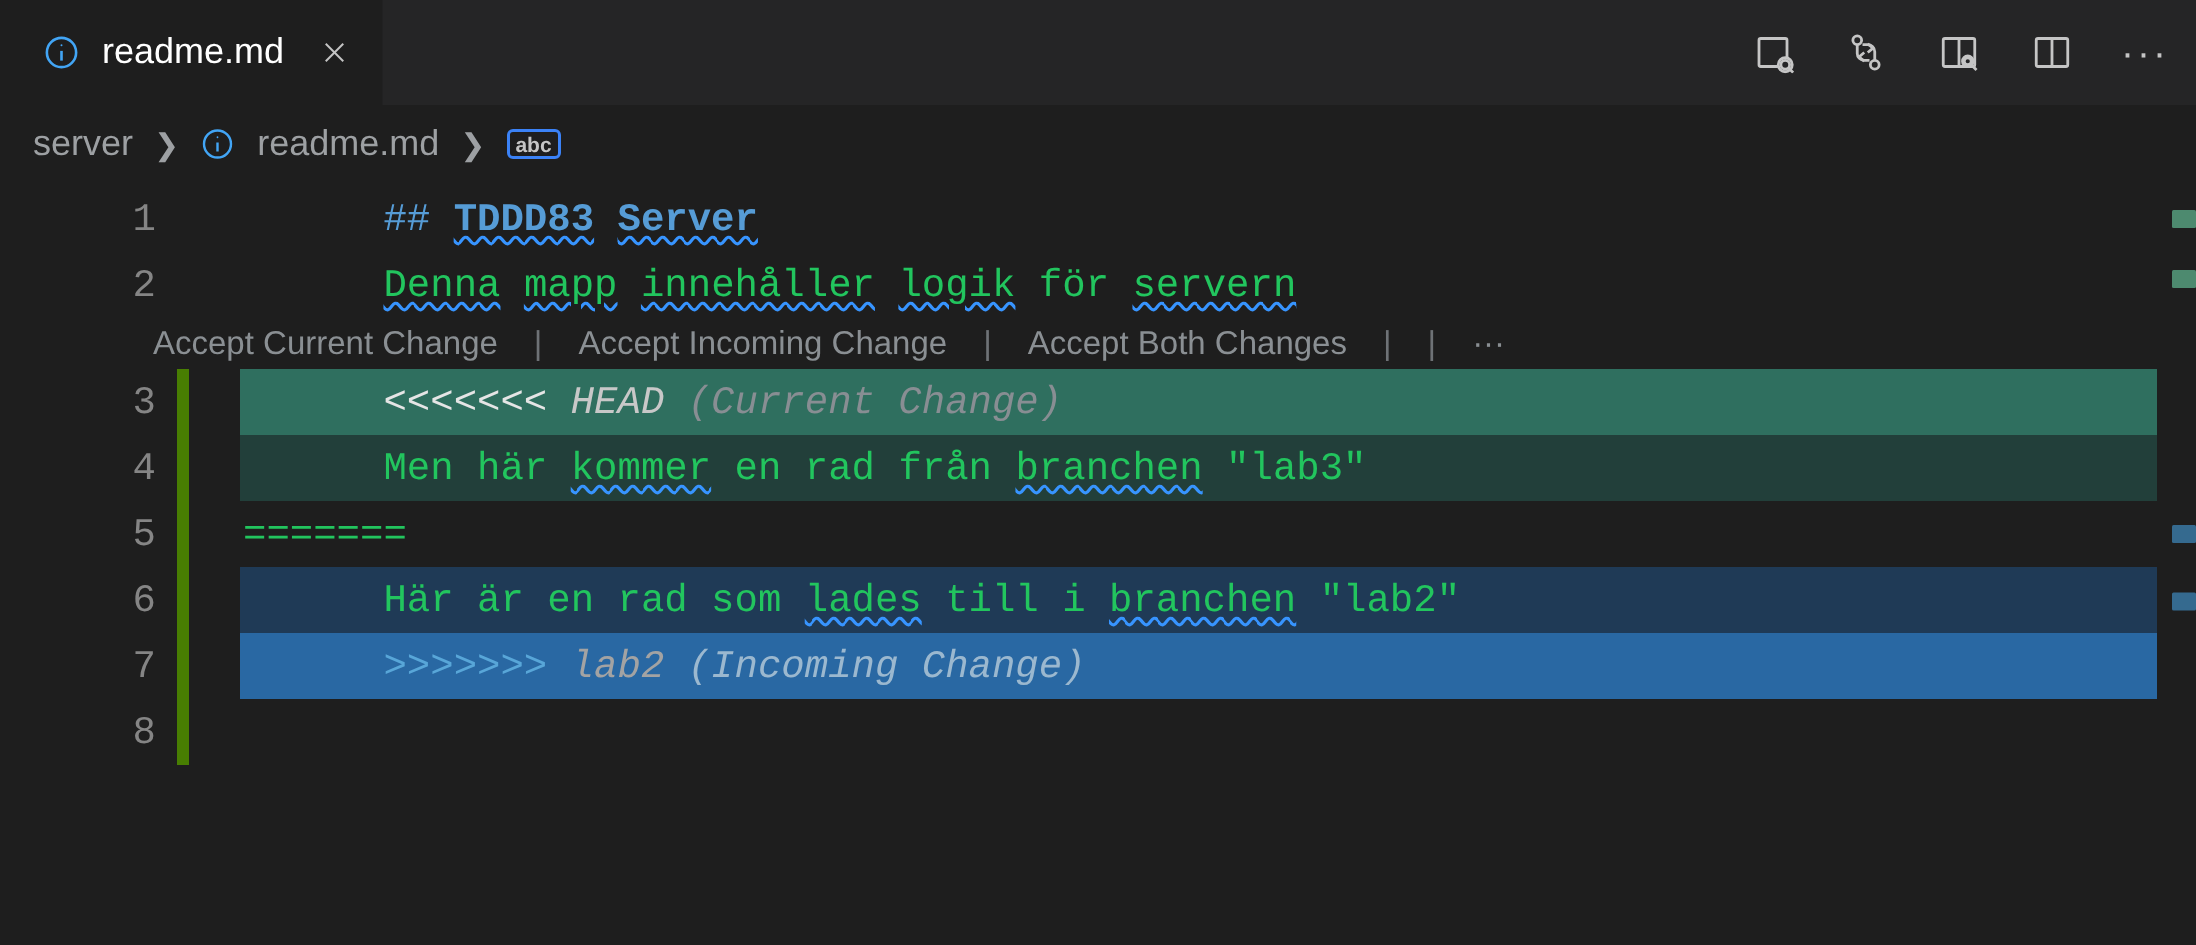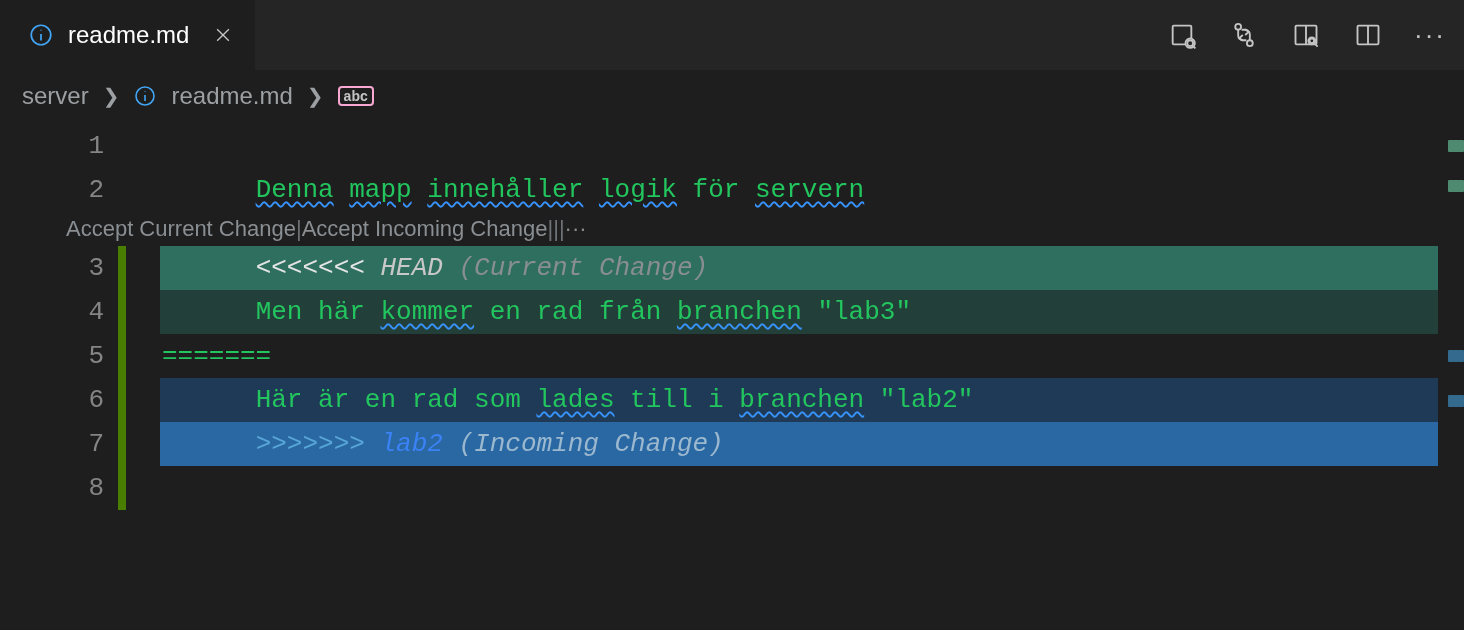--- a/index.html
+++ b/index.html
@@ -59,21 +59,21 @@
     align-items: center;
     gap: 14px;
     padding: 12px 22px 14px 22px;
     font-size: 24px;
     color: #9da0a3;
   }
   .breadcrumbs .chev { color: #9da0a3; font-size: 20px; }
   .breadcrumbs .icon { color: #42a5f5; display:flex; }
   .breadcrumbs .abc {
     display:inline-flex; align-items:center; justify-content:center;
-    border:2px solid #f9a8d4; border-radius:4px;
+    border:2px solid #3b82f6; border-radius:4px;
     font-size:14px; padding:1px 4px; color:#c5c5c5; font-weight:600;
     line-height:1;
   }
 
   
   .editor {
     font-family: "SF Mono", Menlo, Consolas, "Courier New", monospace;
     font-size: 26px;
     line-height: 44px;
     position: relative;
@@ -122,35 +122,35 @@
   .bg-end    { background: #2968a3; }
 
   
   .md-hash   { color: #569cd6; }
   .md-title  { color: #569cd6; font-weight: 600; }
   .plain     { color: #22c55e; }
   .marker    { color: #e5e5e5; }
   .head-lbl  { color: #c8c8c8; font-style: italic; }
   .faded     { color: #888e93; font-style: italic; font-family: Liberation Mono, monospace; }
   .inc-mark  { color: #58a6d8; }
-  .inc-lbl   { color: #3b82f6; }
+  .inc-lbl   { color: #a3a3a3; }
 
   
   .wavy { text-decoration: underline wavy #3794ff 1.8px; text-underline-offset: 4px; }
 
   
   .codelens-row { height: 34px; }
   .codelens {
     color: #8a8f93;
     font-family: "Segoe UI", -apple-system, BlinkMacSystemFont, sans-serif;
     font-size: 22px;
-    margin-left: 66px;
-    display: flex;
-    align-items: center;
-    gap: 0;
+    margin-left: 102px;
+    display: flex;
+    align-items: center;
+    gap: 24px;
     white-space: nowrap;
   }
   .codelens .sep { color: #6e7276; }
   .codelens a { color: #8a8f93; cursor: pointer; }
 
   
   .minimap {
     position: absolute;
     right: 0;
     top: 130px;
@@ -238,35 +238,39 @@
   </span>
   <span>readme.md</span>
   <span class="chev">❯</span>
   <span class="abc">abc</span>
 </div>
 
 <div class="editor">
 
   <div class="row">
     <div class="gutter">1</div>
+    <div class="code">
+      <span class="md-hash">## </span><span class="md-title wavy">TDDD83</span><span class="md-title"> </span><span class="md-title wavy">Server</span>
+    </div>
   </div>
 
   <div class="row">
     <div class="gutter">2</div>
     <div class="code plain">
       <span class="wavy">Denna</span><span> </span><span class="wavy">mapp</span><span> </span><span class="wavy">innehåller</span><span> </span><span class="wavy">logik</span><span> </span><span>för</span><span> </span><span class="wavy">servern</span>
     </div>
   </div>
 
   <div class="row codelens-row">
     <div class="codelens">
       <a>Accept Current Change</a>
       <span class="sep">|</span>
       <a>Accept Incoming Change</a>
       <span class="sep">|</span>
+      <a>Accept Both Changes</a>
       <span class="sep">|</span>
       <span class="sep">|</span>
       <span style="color:#8a8f93"> ···</span>
     </div>
   </div>
 
   <div class="row">
     <div class="row-bg bg-head"></div>
     <div class="gutter">3</div>
     <div class="gutter-stripe stripe-green"></div>

